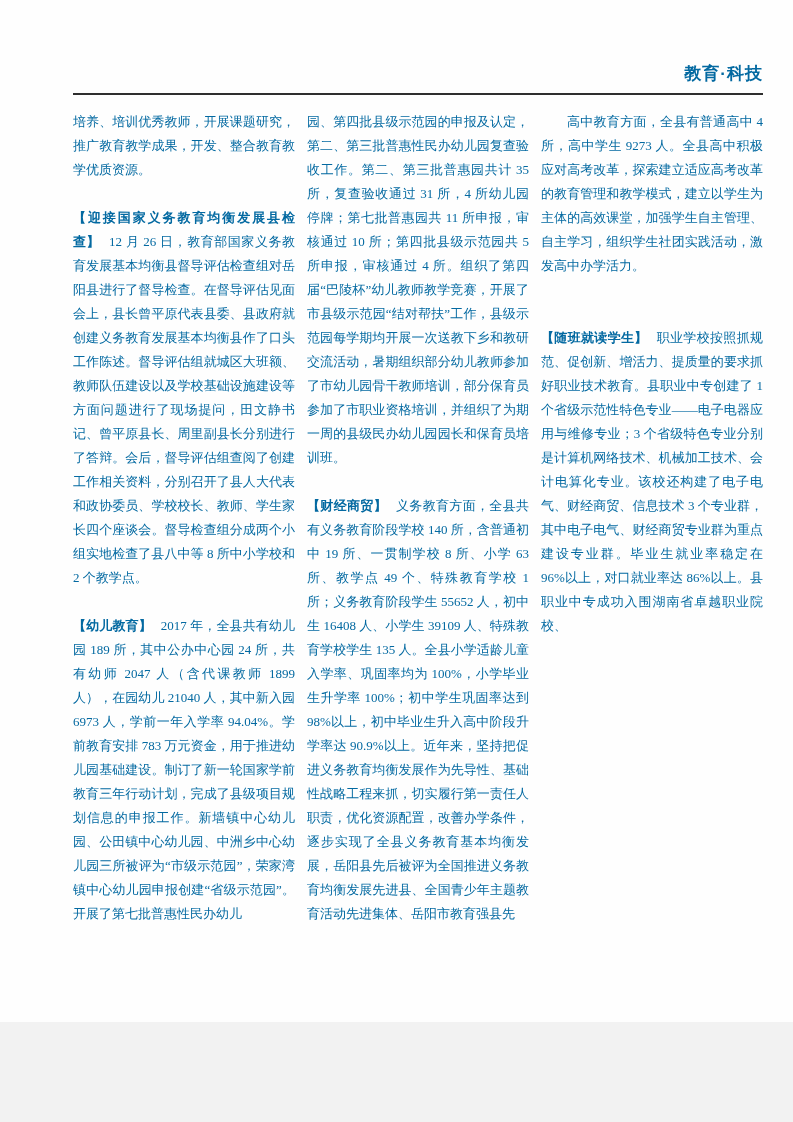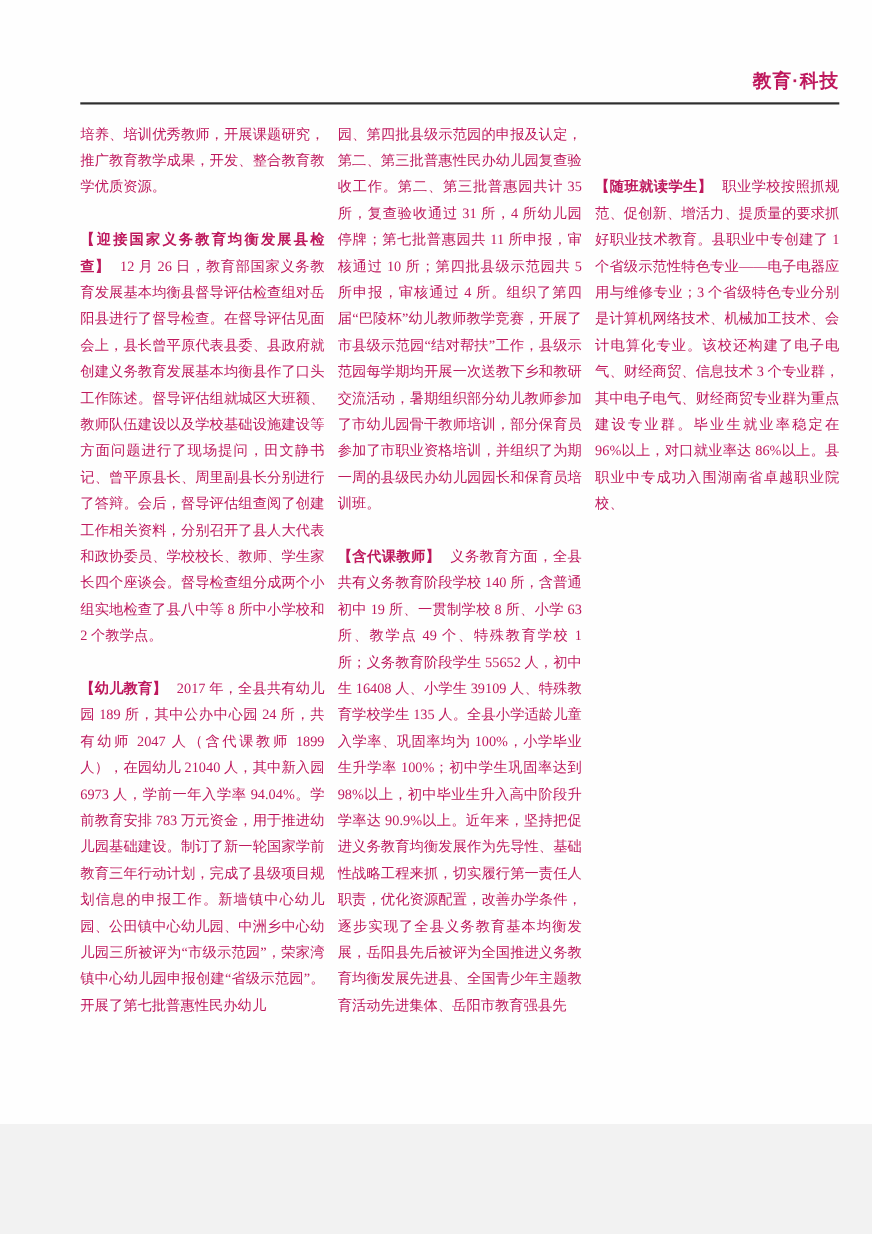--- a/index.html
+++ b/index.html
@@ -6,21 +6,21 @@
     margin: 0;
     padding: 0;
     background: #f2f2f2;
   }
   .page {
     position: relative;
     width: 793px;
     height: 1022px;
     margin: 0 auto;
     background: #fefefe;
-    color: #be185d;
+    color: #0369a1;
     font-family: "Liberation Serif", "DejaVu Serif", serif;
     overflow: hidden;
   }
   .running-head {
     position: absolute;
     top: 62px;
     left: 73px;
     width: 690px;
     text-align: right;
     font-family: "Liberation Sans", "DejaVu Sans", sans-serif;
@@ -100,25 +100,28 @@
       <p class="gap1">
         <span class="entry-heading">【幼儿教育】</span><span>2017 年，全县共有幼儿园 189 所，其中公办中心园 24 所，共有幼师 2047 人（含代课教师 1899 人），在园幼儿 21040 人，其中新入园 6973 人，学前一年入学率 94.04%。学前教育安排 783 万元资金，用于推进幼儿园基础建设。制订了新一轮国家学前教育三年行动计划，完成了县级项目规划信息的申报工作。新墙镇中心幼儿园、公田镇中心幼儿园、中洲乡中心幼儿园三所被评为“市级示范园”，荣家湾镇中心幼儿园申报创建“省级示范园”。开展了第七批普惠性民办幼儿</span>
       </p>
     </div>
 
     <div class="col">
       <p>
         <span>园、第四批县级示范园的申报及认定，第二、第三批普惠性民办幼儿园复查验收工作。第二、第三批普惠园共计 35 所，复查验收通过 31 所，4 所幼儿园停牌；第七批普惠园共 11 所申报，审核通过 10 所；第四批县级示范园共 5 所申报，审核通过 4 所。组织了第四届“巴陵杯”幼儿教师教学竞赛，开展了市县级示范园“结对帮扶”工作，县级示范园每学期均开展一次送教下乡和教研交流活动，暑期组织部分幼儿教师参加了市幼儿园骨干教师培训，部分保育员参加了市职业资格培训，并组织了为期一周的县级民办幼儿园园长和保育员培训班。</span>
       </p>
       <p class="gap1">
-        <span class="entry-heading">【含代课教师】</span><span>义务教育方面，全县共有义务教育阶段学校 140 所，含普通初中 19 所、一贯制学校 8 所、小学 63 所、教学点 49 个、特殊教育学校 1 所；义务教育阶段学生 55652 人，初中生 16408 人、小学生 39109 人、特殊教育学校学生 135 人。全县小学适龄儿童入学率、巩固率均为 100%，小学毕业生升学率 100%；初中学生巩固率达到 98%以上，初中毕业生升入高中阶段升学率达 90.9%以上。近年来，坚持把促进义务教育均衡发展作为先导性、基础性战略工程来抓，切实履行第一责任人职责，优化资源配置，改善办学条件，逐步实现了全县义务教育基本均衡发展，岳阳县先后被评为全国推进义务教育均衡发展先进县、全国青少年主题教育活动先进集体、岳阳市教育强县先</span>
+        <span class="entry-heading">【财经商贸】</span><span>义务教育方面，全县共有义务教育阶段学校 140 所，含普通初中 19 所、一贯制学校 8 所、小学 63 所、教学点 49 个、特殊教育学校 1 所；义务教育阶段学生 55652 人，初中生 16408 人、小学生 39109 人、特殊教育学校学生 135 人。全县小学适龄儿童入学率、巩固率均为 100%，小学毕业生升学率 100%；初中学生巩固率达到 98%以上，初中毕业生升入高中阶段升学率达 90.9%以上。近年来，坚持把促进义务教育均衡发展作为先导性、基础性战略工程来抓，切实履行第一责任人职责，优化资源配置，改善办学条件，逐步实现了全县义务教育基本均衡发展，岳阳县先后被评为全国推进义务教育均衡发展先进县、全国青少年主题教育活动先进集体、岳阳市教育强县先</span>
       </p>
     </div>
 
     <div class="col">
+      <p class="indent">
+        <span>高中教育方面，全县有普通高中 4 所，高中学生 9273 人。全县高中积极应对高考改革，探索建立适应高考改革的教育管理和教学模式，建立以学生为主体的高效课堂，加强学生自主管理、自主学习，组织学生社团实践活动，激发高中办学活力。</span>
+      </p>
       <p class="gap2">
         <span class="entry-heading">【随班就读学生】</span><span>职业学校按照抓规范、促创新、增活力、提质量的要求抓好职业技术教育。县职业中专创建了 1 个省级示范性特色专业——电子电器应用与维修专业；3 个省级特色专业分别是计算机网络技术、机械加工技术、会计电算化专业。该校还构建了电子电气、财经商贸、信息技术 3 个专业群，其中电子电气、财经商贸专业群为重点建设专业群。毕业生就业率稳定在 96%以上，对口就业率达 86%以上。县职业中专成功入围湖南省卓越职业院校、</span>
       </p>
     </div>
 
   </div>
 
   <div class="page-footer">
     <span>–275–</span>
   </div>

